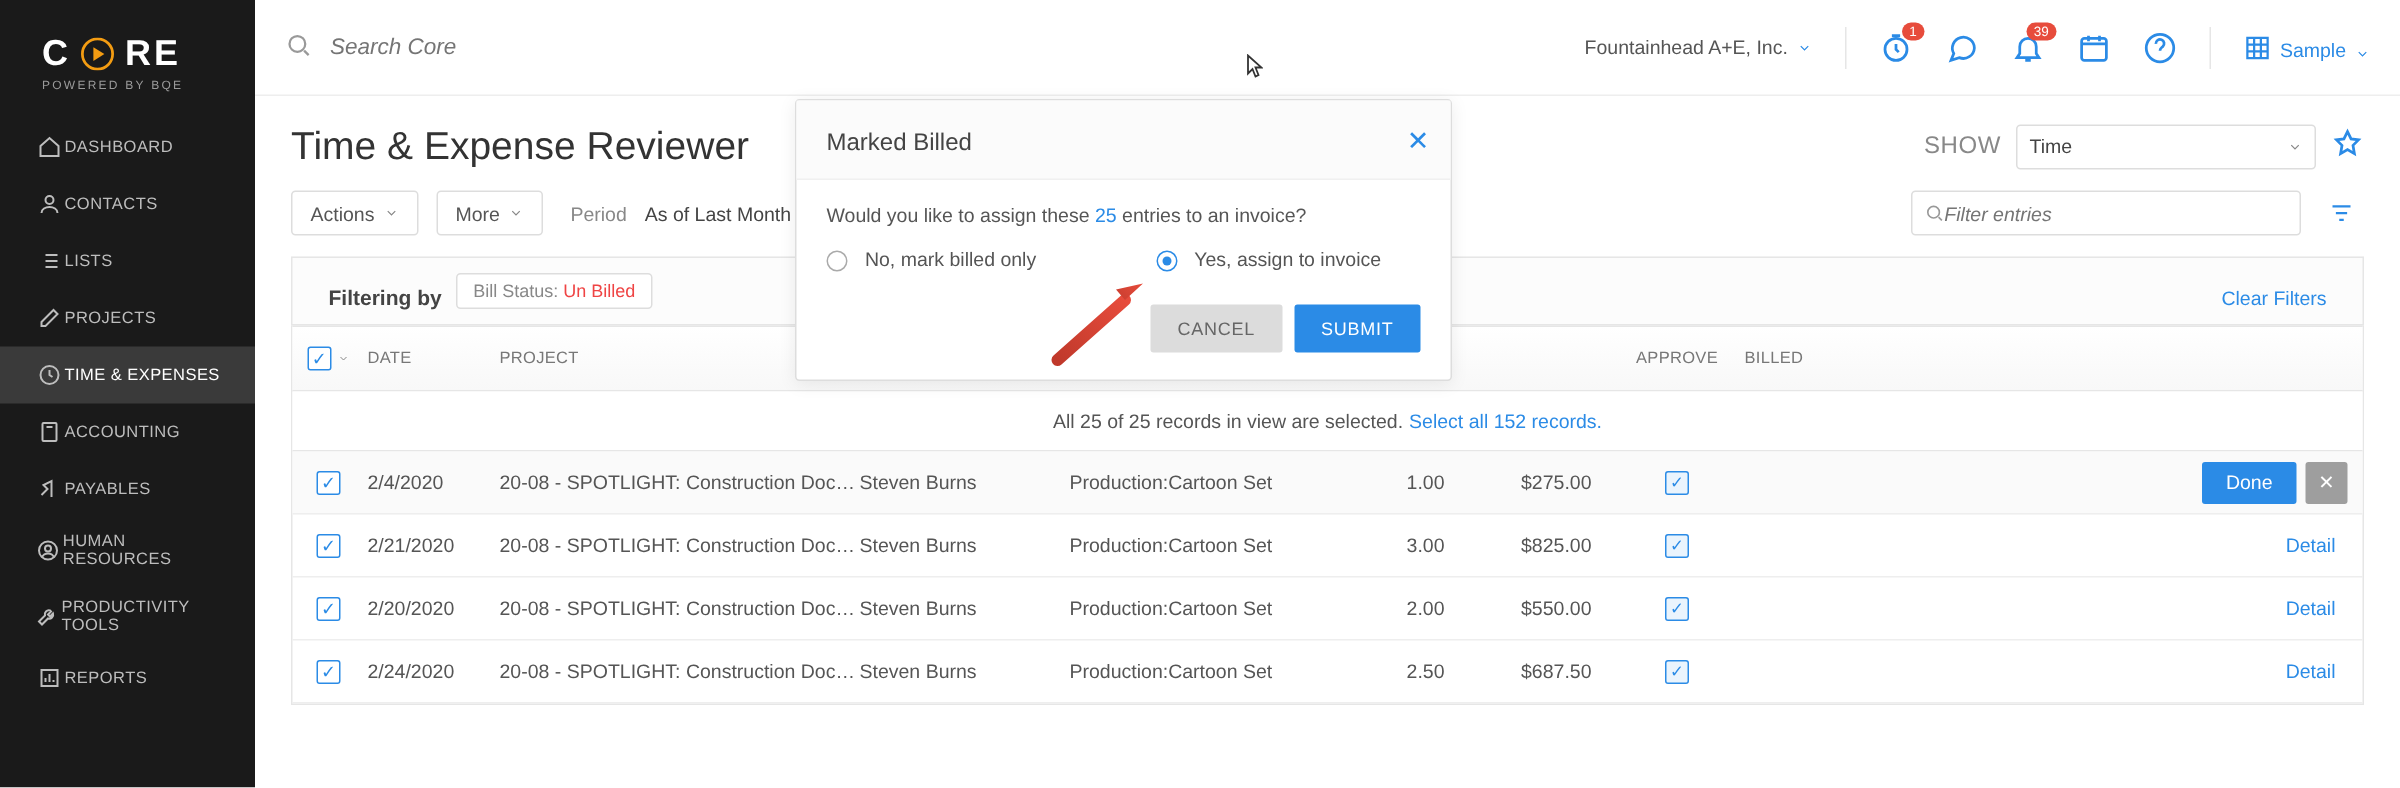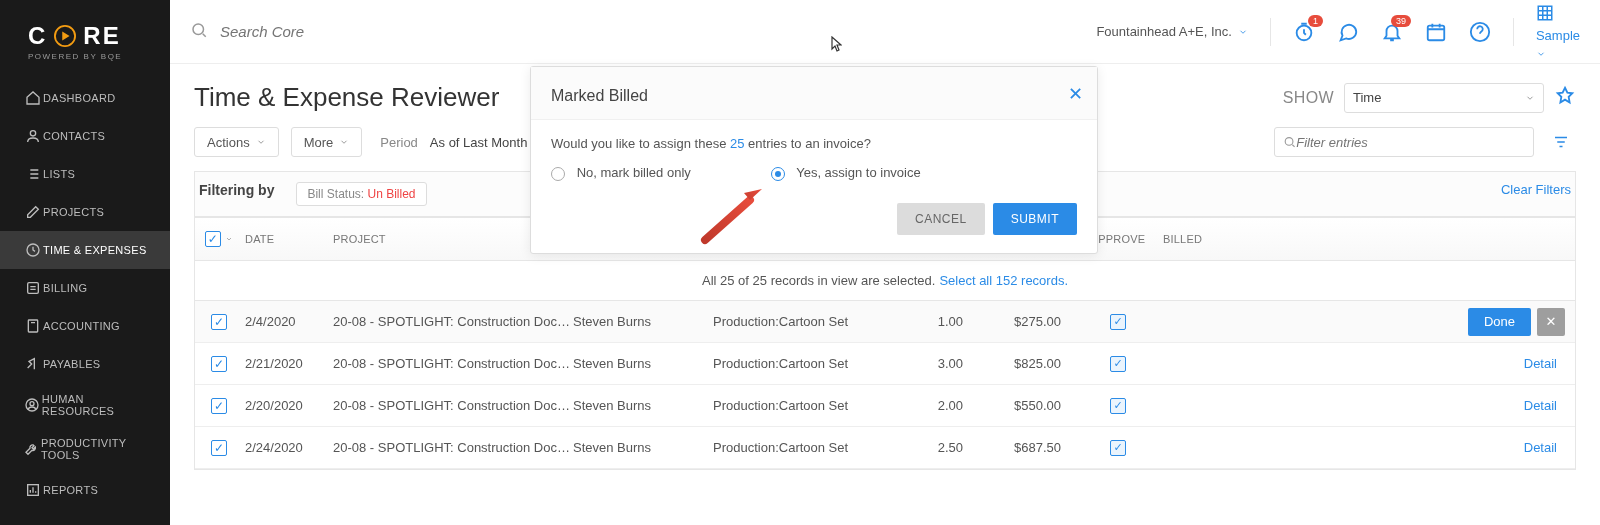--- a/index.html
+++ b/index.html
@@ -106,22 +106,22 @@
     color: #fff;
     border-radius: 9px;
     font-size: 9px;
     padding: 1px 5px;
     line-height: 1.2;
   }
   .tb-divider {
     width: 1px; height: 28px; background: #e6e6e6;
   }
   .sample-btn {
-    display: flex; align-items: flex-start; gap: 6px;
-    color: #2b8be6; font-size: 13px; cursor: pointer; flex-direction: column;
+    display: flex; align-items: flex-end; gap: 6px;
+    color: #2b8be6; font-size: 13px; cursor: pointer;
   }
 
   
   .main {
     position: absolute;
     left: 170px; top: 64px; right: 0; bottom: 0;
     padding: 18px 24px 0 24px;
     background: #fff;
   }
   .page-title-row { display:flex; align-items:center; }
@@ -179,23 +179,23 @@
     width: 30px; height: 30px;
     display:flex; align-items:center; justify-content:center;
     color: #2b8be6;
     cursor:pointer;
   }
 
   .filtering-row {
     margin-top: 14px;
     border: 1px solid #e6e6e6;
     background: #fcfcfc;
-    padding: 10px 4px;
-    display:flex; align-items:flex-start;
-    gap: 22px;
+    padding: 10px 24px;
+    display:flex; align-items:flex-end;
+    gap: 10px;
   }
   .filtering-label { font-size: 14px; font-weight: 600; color: #444; }
   .chip {
     border: 1px solid #ddd;
     border-radius: 3px;
     padding: 4px 10px;
     font-size: 12px;
     background:#fff;
   }
   .chip .k { color: #888; }
@@ -263,21 +263,21 @@
     cursor:pointer;
   }
   .ellipsis {
     white-space:nowrap; overflow:hidden; text-overflow:ellipsis;
   }
 
   
   .modal {
     position:absolute;
     left: 530px; top: 66px;
-    width: 568px;
+    width: 438px;
     background:#fff;
     border:1px solid #ddd;
     border-radius:3px;
     box-shadow: 0 2px 12px rgba(0,0,0,0.08);
     z-index: 50;
   }
   .modal-head {
     padding: 20px 20px 14px 20px;
     font-size: 16px; color:#444;
     border-bottom: 1px solid #f0f0f0;
@@ -383,29 +383,20 @@
       <span>PROJECTS</span>
     </div>
     <div class="nav-item active">
       <span class="nav-icon">
           <svg width="16" height="16" viewBox="0 0 24 24" fill="none" stroke="#fff" stroke-width="2">
             <circle cx="12" cy="12" r="9"></circle>
             <path d="M12 7v5l3 2"></path>
           </svg>
         </span>
       <span>TIME &amp; EXPENSES</span>
-    </div>
-    <div class="nav-item">
-      <span class="nav-icon">
-          <svg width="16" height="16" viewBox="0 0 24 24" fill="none" stroke-width="2">
-            <rect x="4" y="4" width="16" height="16" rx="2"></rect>
-            <path d="M8 10h8M8 14h8"></path>
-          </svg>
-        </span>
-      <span>BILLING</span>
     </div>
     <div class="nav-item">
       <span class="nav-icon">
           <svg width="16" height="16" viewBox="0 0 24 24" fill="none" stroke-width="2">
             <rect x="5" y="3" width="14" height="18" rx="1"></rect>
             <path d="M9 7h6M9 11h.01M12 11h.01M15 11h.01M9 15h.01M12 15h.01M15 15h.01"></path>
           </svg>
         </span>
       <span>ACCOUNTING</span>
     </div>

